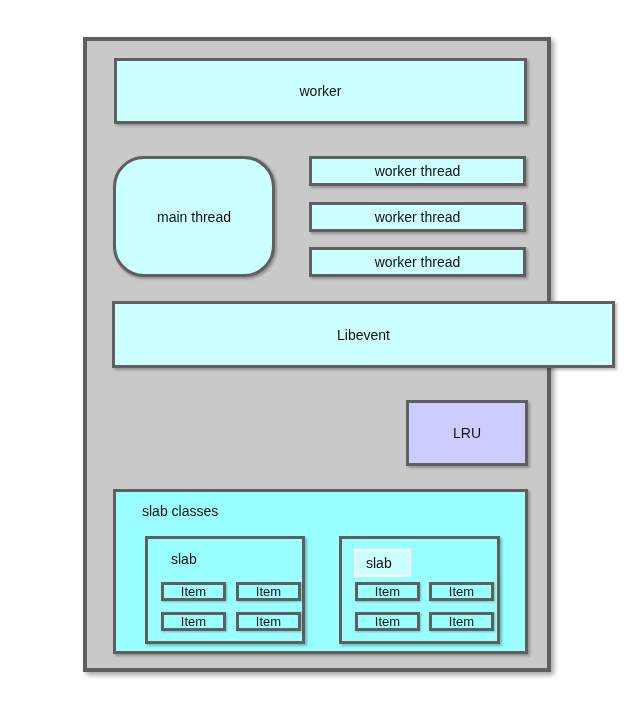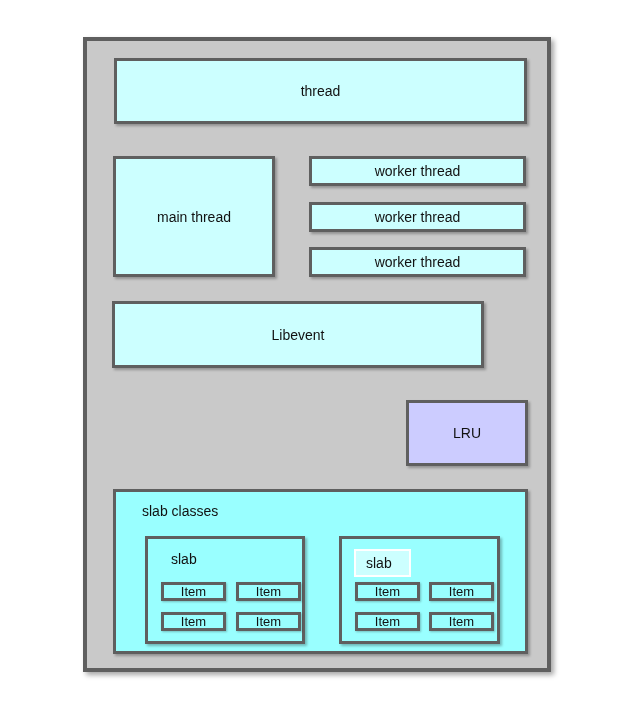--- a/index.html
+++ b/index.html
@@ -52,38 +52,38 @@
     display:flex;align-items:center;justify-content:center;
     font-size:13px;line-height:1;
   }
 </style>
 </head>
 <body>
 
 <div class="outer">
 
   <div class="box cyan" style="left:27px;top:17px;width:413px;height:66px;">
-    <span>thread</span>
+    <span>worker</span>
   </div>
 
-  <div class="box cyan" style="left:26px;top:115px;width:162px;height:121px;">
+  <div class="box cyan" style="left:26px;top:115px;width:162px;height:121px;border-radius:31px;">
     <span>main thread</span>
   </div>
 
   <div class="box cyan" style="left:222px;top:115px;width:217px;height:30px;">
     <span>worker thread</span>
   </div>
   <div class="box cyan" style="left:222px;top:161px;width:217px;height:30px;">
     <span>worker thread</span>
   </div>
   <div class="box cyan" style="left:222px;top:206px;width:217px;height:30px;">
     <span>worker thread</span>
   </div>
 
-  <div class="box cyan" style="left:25px;top:260px;width:372px;height:67px;">
+  <div class="box cyan" style="left:25px;top:260px;width:503px;height:67px;">
     <span>Libevent</span>
   </div>
 
   <div class="box lav" style="left:319px;top:359px;width:122px;height:66px;">
     <span>LRU</span>
   </div>
 
   <div class="box bright slabwrap" style="left:26px;top:448px;width:415px;height:165px;">
     <span class="corner-label">slab classes</span>
 

